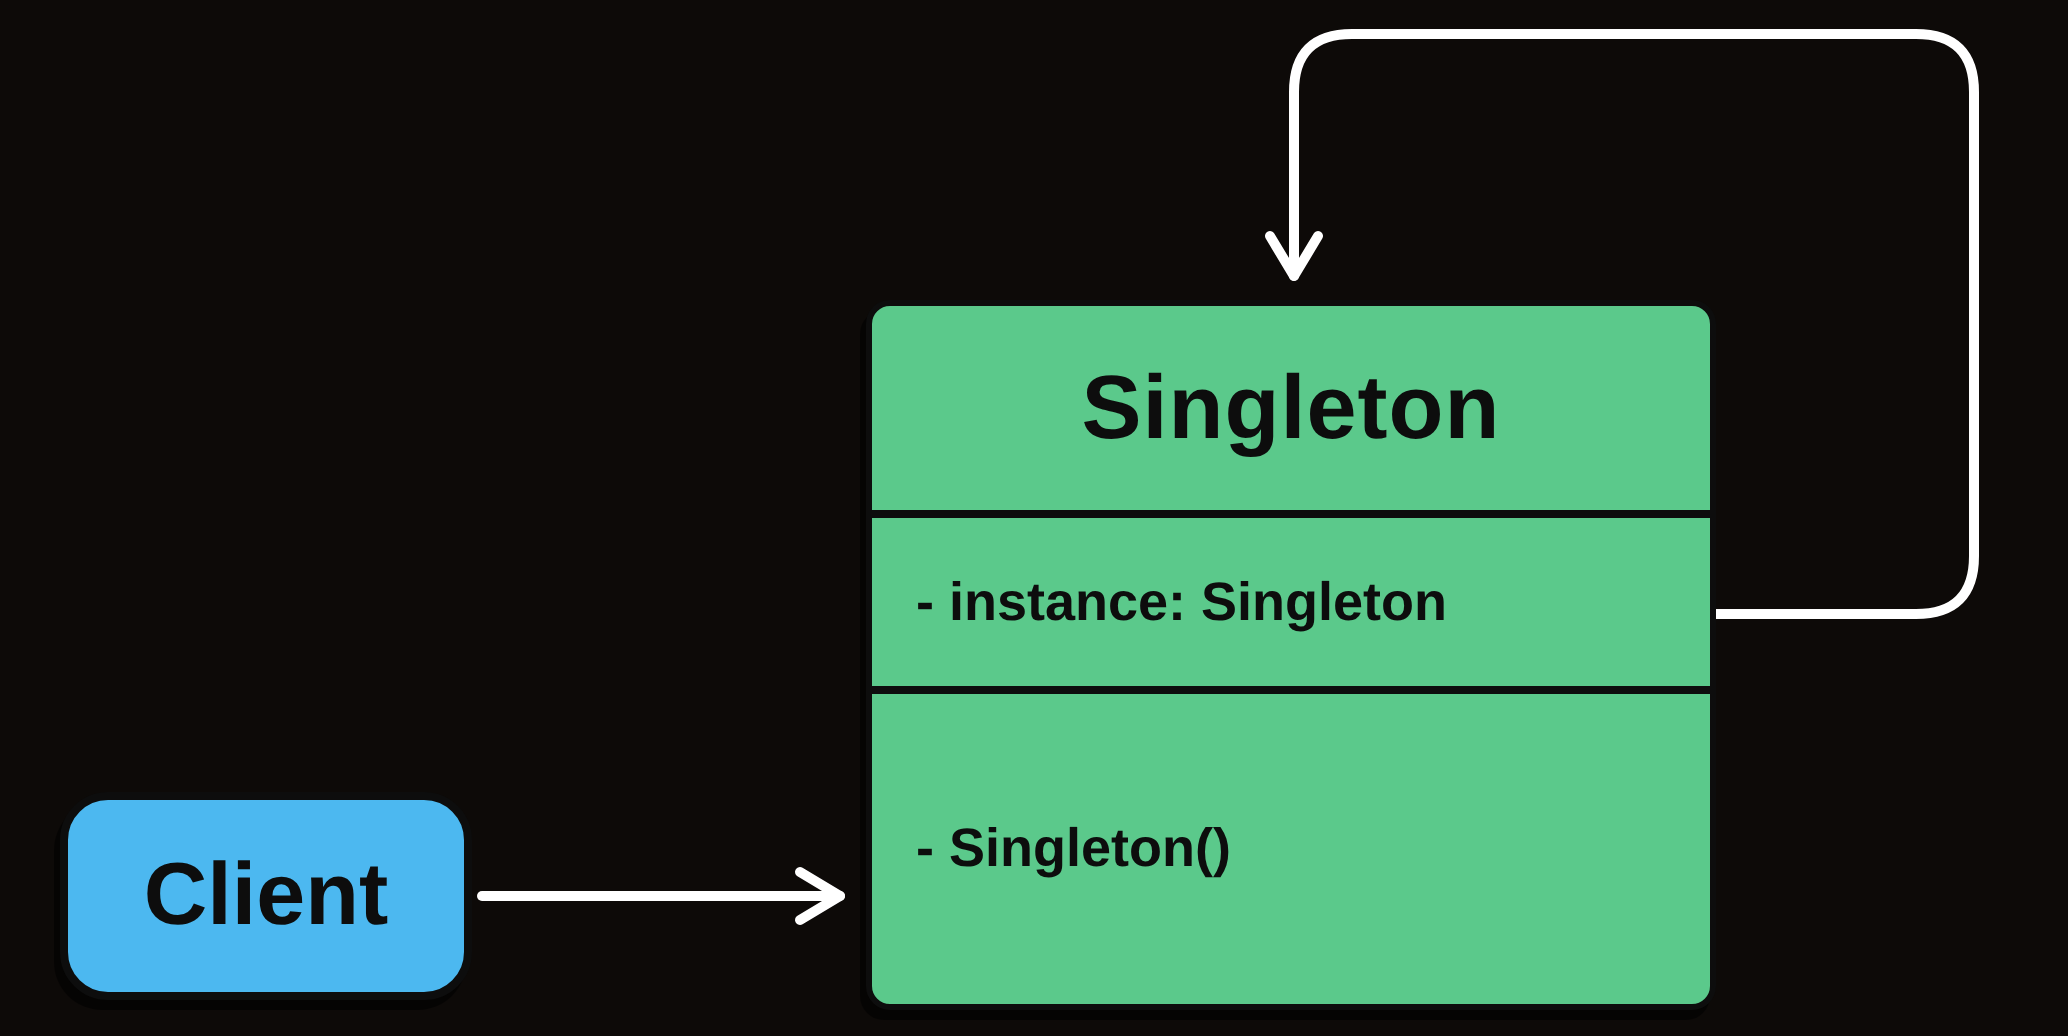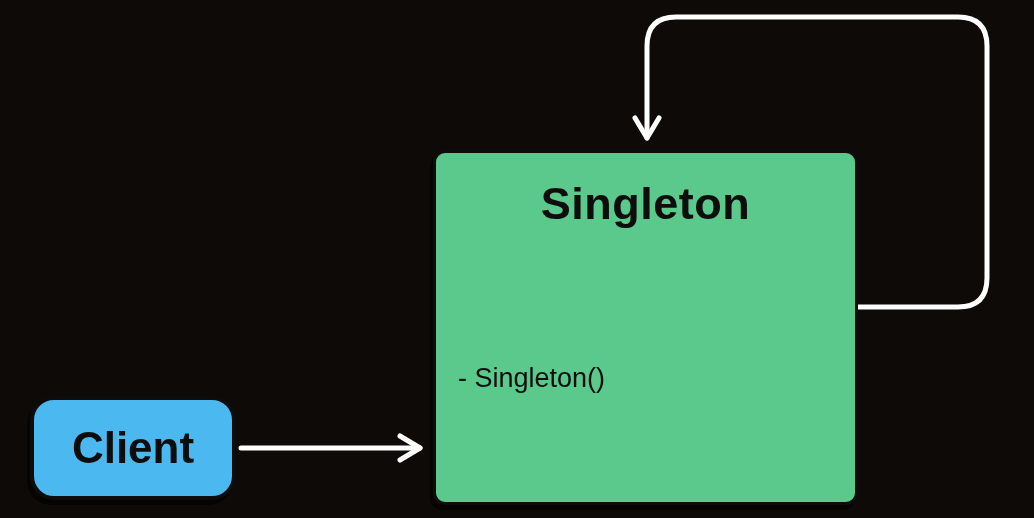--- a/index.html
+++ b/index.html
@@ -51,21 +51,21 @@
     border-bottom:4px solid var(--ink);
     box-sizing:border-box;
     display:flex;align-items:center;
     padding-left:22px;
     font-size:27px;font-weight:700;
   }
   .compartment-methods{
     flex:1;
     display:flex;flex-direction:column;justify-content:center;
     padding-left:22px;
-    font-size:27px;font-weight:400;border-radius:23px;
+    font-size:27px;font-weight:700;border-radius:23px;
   }
   
   .client-box{
     position:absolute;
     left:30px;top:396px;
     width:206px;height:104px;
     background:var(--blue);
     border:4px solid var(--ink);
     border-radius:24px;
     box-sizing:border-box;
@@ -89,20 +89,23 @@
 
     <path class="connector" d="M 858,307 L 958,307 Q 987,307 987,278 L 987,46 Q 987,17 958,17 L 676,17 Q 647,17 647,46 L 647,138" marker-end="url(#openArrow)"></path>
 
     <path class="connector" d="M 241,448 L 420,448" marker-end="url(#openArrow)"></path>
   </svg>
 
   <div class="class-box">
     <div class="compartment-title">
       <span>Singleton</span>
     </div>
+    <div class="compartment-attrs">
+      <span>- instance: Singleton</span>
+    </div>
     <div class="compartment-methods">
       <span>- Singleton()</span>
     </div>
   </div>
 
   <div class="client-box">
     <span>Client</span>
   </div>
 
 </div>

